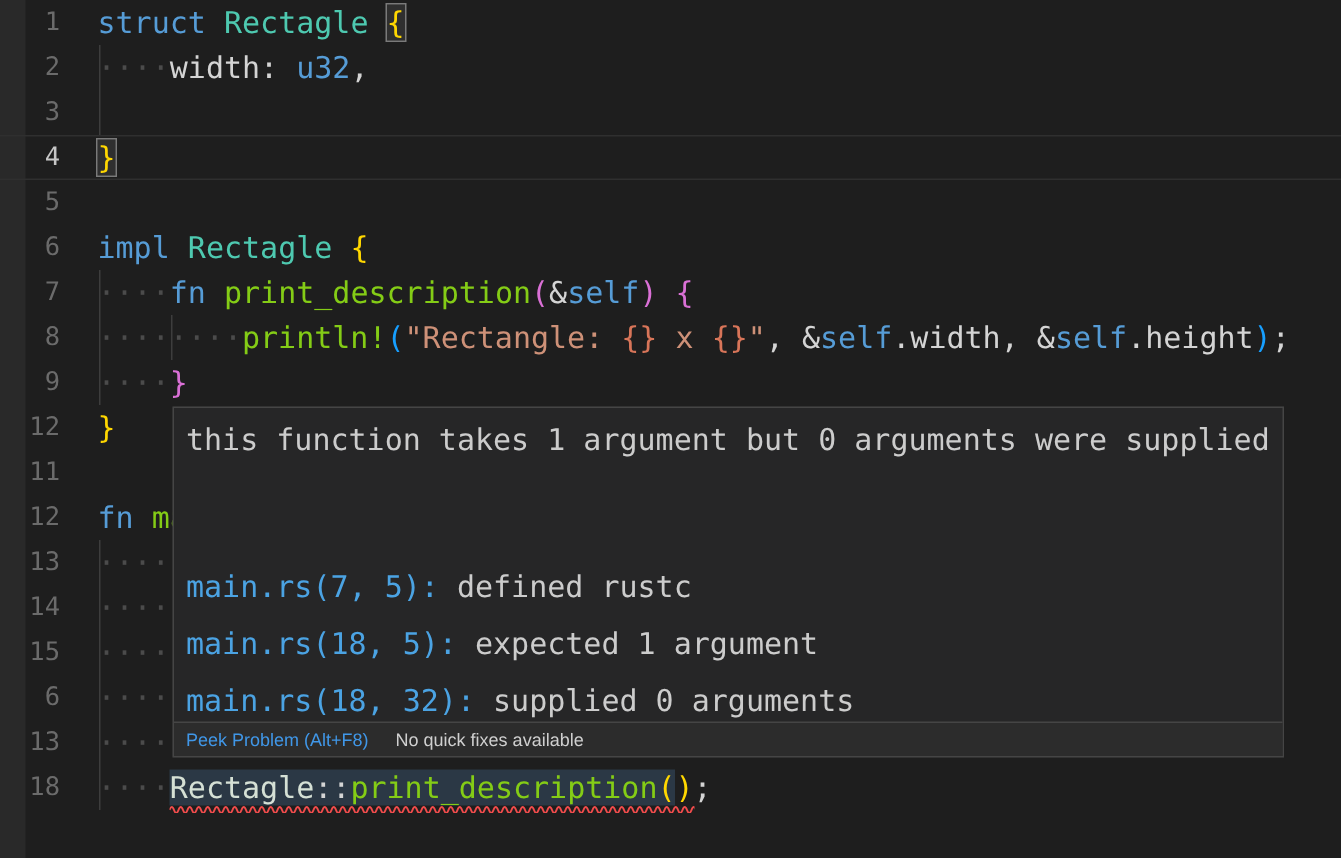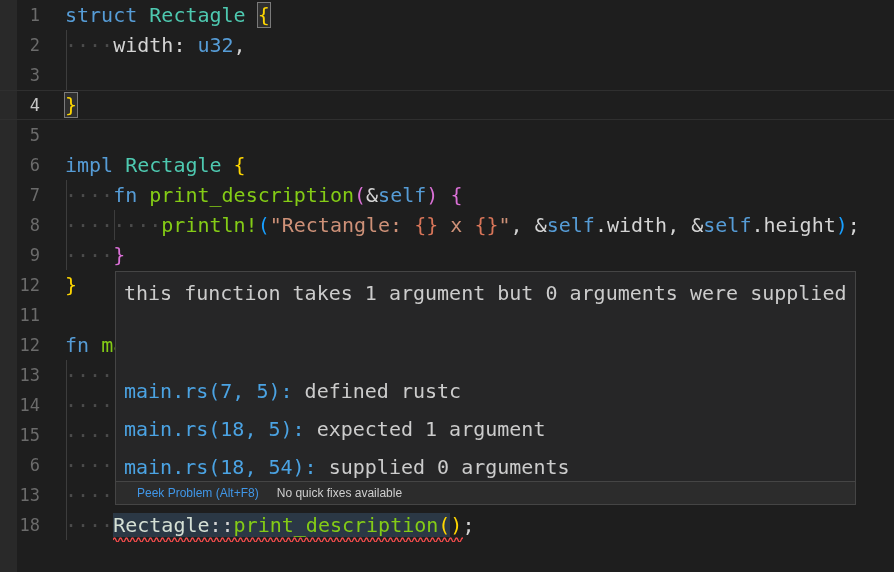--- a/index.html
+++ b/index.html
@@ -29,21 +29,21 @@
   .matchbox{outline:1px solid #7a7a7a;background:rgba(255,255,255,0.08);}
   .sqwrap{position:relative;display:inline-block;}
   .squig{position:absolute;left:0;bottom:-2px;}
   .tooltip{position:absolute;left:115px;top:271px;width:741px;height:234px;box-sizing:border-box;
            background:#262627;border:1px solid #454545;z-index:5;}
   .tt-row{position:absolute;left:8px;font-size:20px;line-height:28px;color:#cccccc;white-space:pre;}
   .tt-gray{color:#8a8a8a;}
   .tt-link{color:#4ba3e3;cursor:pointer;}
   .peek-bar{position:absolute;left:0;right:0;bottom:0;height:22px;background:#2c2c2c;
             border-top:1px solid #454545;font-family:"Liberation Sans",sans-serif;font-size:12px;
-            line-height:22px;padding-left:21px;white-space:pre;}
+            line-height:22px;padding-left:8px;white-space:pre;}
   .peek-link{color:#4097e8;cursor:pointer;}
   .peek-info{color:#cfcfcf;margin-left:18px;}
 </style>
 </head>
 <body>
 
 <div class="editor">
   <div class="left-strip"></div>
   <div id="code-area">
       <div class="code-line" style="top: 0px;"><div class="gutter">1</div><div class="code"><span class="tok kw">struct</span><span class="tok pl"> </span><span class="tok type">Rectagle</span><span class="tok pl"> </span><span class="tok b0 matchbox">{</span></div></div>
@@ -67,17 +67,17 @@
               <path d="M0 4 q1.5 -4 3 0 q1.5 4 3 0 q1.5 -4 3 0 q1.5 4 3 0 q1.5 -4 3 0 q1.5 4 3 0 q1.5 -4 3 0 q1.5 4 3 0 q1.5 -4 3 0 q1.5 4 3 0 q1.5 -4 3 0 q1.5 4 3 0 q1.5 -4 3 0 q1.5 4 3 0 q1.5 -4 3 0 q1.5 4 3 0 q1.5 -4 3 0 q1.5 4 3 0 q1.5 -4 3 0 q1.5 4 3 0 q1.5 -4 3 0 q1.5 4 3 0 q1.5 -4 3 0 q1.5 4 3 0 q1.5 -4 3 0 q1.5 4 3 0 q1.5 -4 3 0 q1.5 4 3 0 q1.5 -4 3 0 q1.5 4 3 0 q1.5 -4 3 0 q1.5 4 3 0 q1.5 -4 3 0 q1.5 4 3 0 q1.5 -4 3 0 q1.5 4 3 0 q1.5 -4 3 0 q1.5 4 3 0 q1.5 -4 3 0 q1.5 4 3 0 q1.5 -4 3 0 q1.5 4 3 0 q1.5 -4 3 0 q1.5 4 3 0 q1.5 -4 3 0 q1.5 4 3 0 q1.5 -4 3 0 q1.5 4 3 0 q1.5 -4 3 0 q1.5 4 3 0 q1.5 -4 3 0 q1.5 4 3 0 q1.5 -4 3 0 q1.5 4 3 0 q1.5 -4 3 0 q1.5 4 3 0 q1.5 -4 3 0 q1.5 4 3 0 q1.5 -4 3 0 q1.5 4 3 0 q1.5 -4 3 0 q1.5 4 3 0 q1.5 -4 3 0 q1.5 4 3 0 q1.5 -4 3 0 q1.5 4 3 0 q1.5 -4 3 0 q1.5 4 3 0 q1.5 -4 3 0 q1.5 4 3 0 q1.5 -4 3 0 q1.5 4 3 0 q1.5 -4 3 0 q1.5 4 3 0 q1.5 -4 3 0 q1.5 4 3 0 q1.5 -4 3 0 q1.5 4 3 0 q1.5 -4 3 0 q1.5 4 3 0 q1.5 -4 3 0 q1.5 4 3 0 q1.5 -4 3 0 q1.5 4 3 0 q1.5 -4 3 0 q1.5 4 3 0 q1.5 -4 3 0 q1.5 4 3 0 q1.5 -4 3 0 q1.5 4 3 0 q1.5 -4 3 0 q1.5 4 3 0 q1.5 -4 3 0 q1.5 4 3 0 q1.5 -4 3 0 q1.5 4 3 0 q1.5 -4 3 0 q1.5 4 3 0 q1.5 -4 3 0 q1.5 4 3 0 q1.5 -4 3 0 q1.5 4 3 0 q1.5 -4 3 0 q1.5 4 3 0 q1.5 -4 3 0 q1.5 4 3 0 q1.5 -4 3 0 q1.5 4 3 0 q1.5 -4 3 0 q1.5 4 3 0 q1.5 -4 3 0 q1.5 4 3 0 q1.5 -4 3 0 q1.5 4 3 0 q1.5 -4 3 0 q1.5 4 3 0 q1.5 -4 3 0 q1.5 4 3 0" fill="none" stroke="#f14c4c" stroke-width="1.3"></path>
             </svg></span><span class="tok pl">;</span></div></div>
       <div class="code-line" style="top: 556px; margin-top: 22px;"><div class="gutter">19</div><div class="code"><span class="tok b0">}</span></div></div>
     </div>
 
   <div class="tooltip">
     <div class="tt-row" style="top:7px">this function takes 1 argument but 0 arguments were supplied</div>
     <div id="tt-links">
         <div class="tt-row" style="top: 105px;"><span class="tt-link">main.rs(7, 5):</span><span> defined rustc</span></div>
         <div class="tt-row" style="top: 143px;"><span class="tt-link">main.rs(18, 5):</span><span> expected 1 argument</span></div>
-        <div class="tt-row" style="top: 181px;"><span class="tt-link">main.rs(18, 54):</span><span> supplied 0 arguments</span></div>
+        <div class="tt-row" style="top: 181px;"><span class="tt-link">main.rs(18, 32):</span><span> supplied 0 arguments</span></div>
       </div>
     <div class="peek-bar"><span class="peek-link">Peek Problem (Alt+F8)</span><span class="peek-info">No quick fixes available</span></div>
   </div>
 </div>
 
 </body></html>

